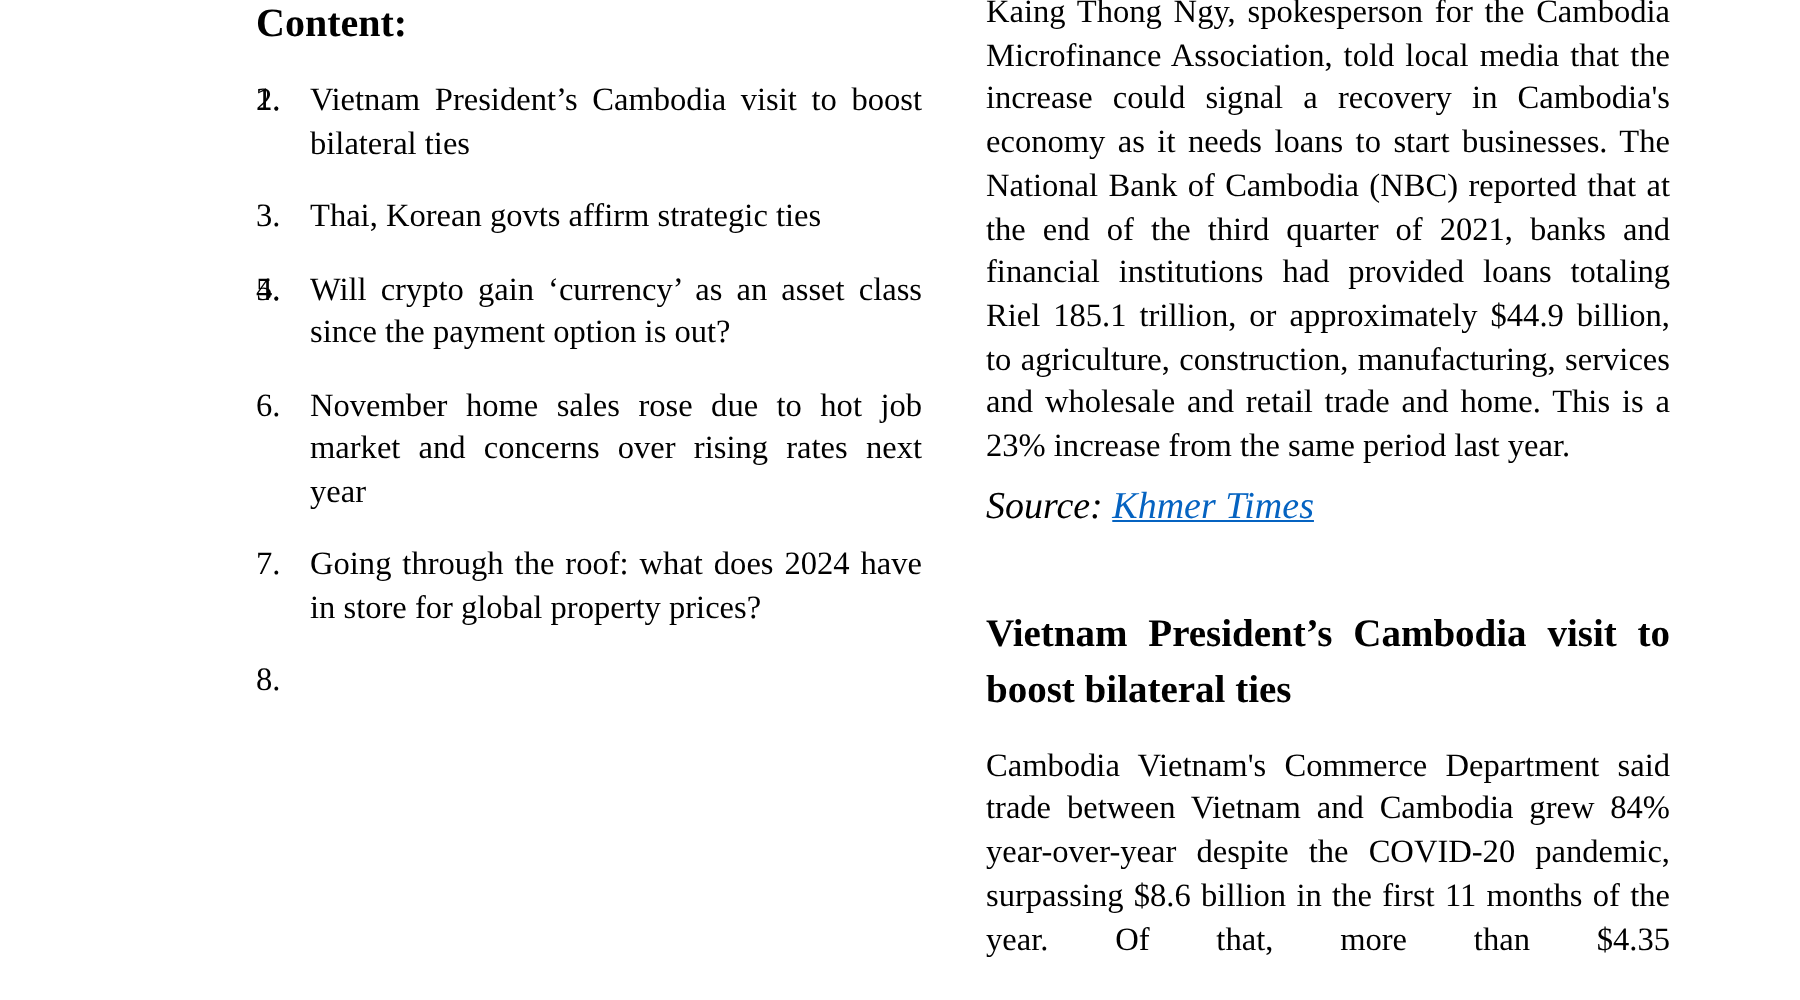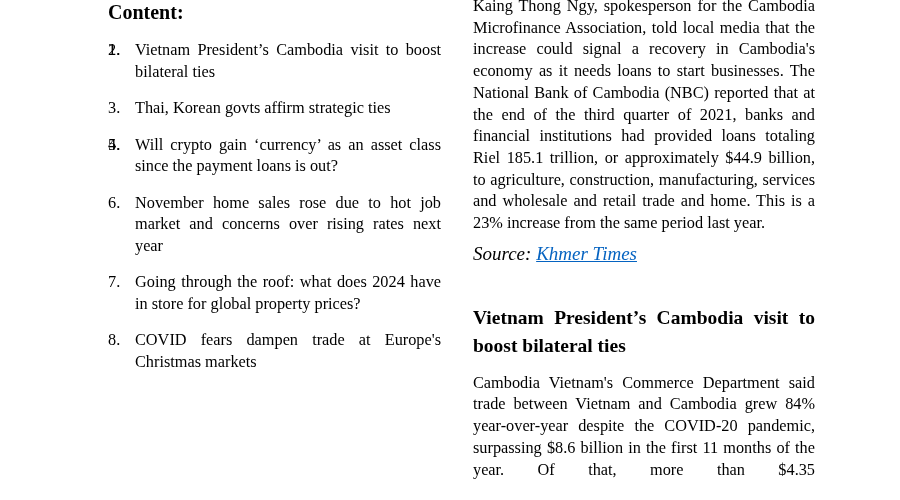--- a/index.html
+++ b/index.html
@@ -6,21 +6,21 @@
   * { box-sizing: border-box; }
   html, body { margin: 0; padding: 0; }
   body {
     width: 900px; height: 500px;
     background: var(--bg);
     color: var(--text);
     font-family: "Liberation Serif", "DejaVu Serif", serif;
     position: relative;
     overflow: hidden;
   }
-  .page { position: absolute; inset: 0; }
+  .page { position: absolute; inset: 0; margin-left: 20px; }
 
   
   .col-left {
     position: absolute;
     left: 108px; top: 0;
     width: 333px;
   }
   .content-heading {
     font-size: 20px;
     font-weight: bold;
@@ -81,24 +81,24 @@
 
 <div class="page">
 
   <div class="col-left">
     <h2 class="content-heading">Content:</h2>
     <ol class="toc">
         <li><span class="num">1.</span></li>
         <li><span class="num">2.</span><span>Vietnam President’s Cambodia visit to boost bilateral ties</span></li>
         <li><span class="num">3.</span><span>Thai, Korean govts affirm strategic ties</span></li>
         <li><span class="num">4.</span></li>
-        <li><span class="num">5.</span><span>Will crypto gain ‘currency’ as an asset class since the payment loans is out?</span></li>
+        <li><span class="num">5.</span><span>Will crypto gain ‘currency’ as an asset class since the payment option is out?</span></li>
         <li><span class="num">6.</span><span>November home sales rose due to hot job market and concerns over rising rates next year</span></li>
         <li><span class="num">7.</span><span>Going through the roof: what does 2024 have in store for global property prices?</span></li>
-        <li><span class="num">8.</span><span>COVID fears dampen trade at Europe's Christmas markets</span></li>
+        <li><span class="num">8.</span></li>
       </ol>
   </div>
 
   <div class="col-right">
     <p class="body-text">Kaing Thong Ngy, spokesperson for the Cambodia Microfinance Association, told local media that the increase could signal a recovery in Cambodia's economy as it needs loans to start businesses. The National Bank of Cambodia (NBC) reported that at the end of the third quarter of 2021, banks and financial institutions had provided loans totaling Riel 185.1 trillion, or approximately $44.9 billion, to agriculture, construction, manufacturing, services and wholesale and retail trade and home. This is a 23% increase from the same period last year.</p>
 
     <p class="source-line"><span>Source:</span> <a>Khmer Times</a></p>
 
     <h1 class="article-title">Vietnam President’s Cambodia visit to boost bilateral ties</h1>
 

